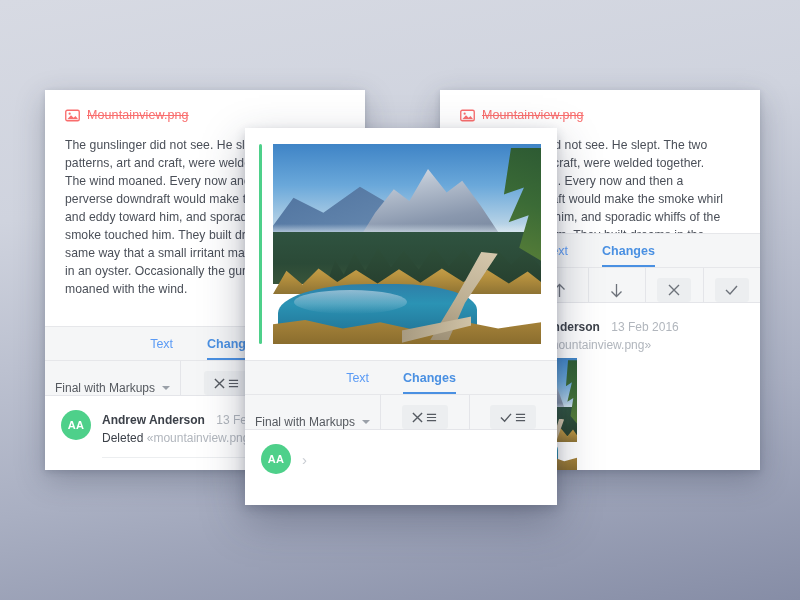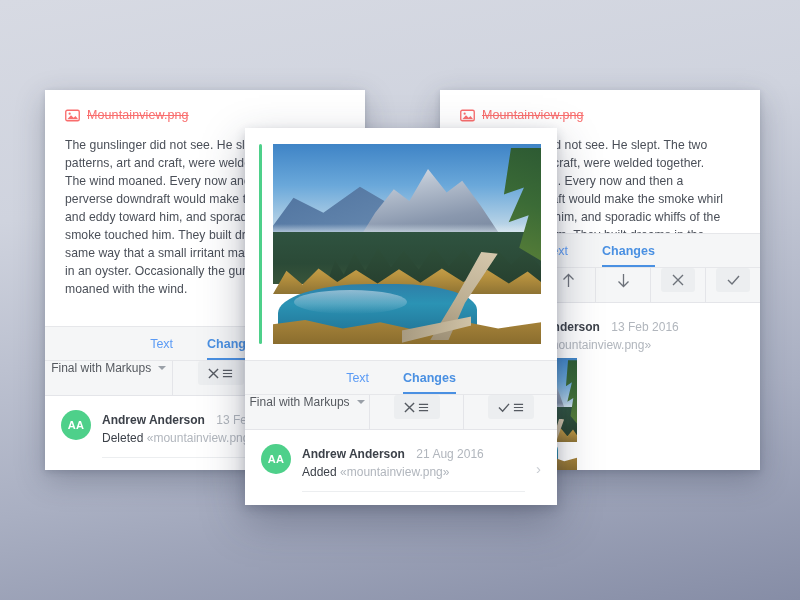--- a/index.html
+++ b/index.html
@@ -64,23 +64,23 @@
 
   
   .toolbar {
     display: flex; align-items: stretch;
     height: 36px;
     background: #f5f6f7;
     border-top: 1px solid #e6e7ea;
     border-bottom: 1px solid #e4e5e9;
   }
   .tb-cell {
-    display: flex; align-items: flex-start; justify-content: center;
+    display: flex; align-items: flex-end; justify-content: center;
     border-right: 1px solid #e4e5e9;
-    padding: 0 2px;
+    padding: 0 10px;
   }
   .tb-cell:last-child { border-right: none; }
   .select {
     display: flex; align-items: center; gap: 7px;
     font-size: 12px; color: #55595f; white-space: nowrap;
     cursor: pointer;
   }
   .caret {
     width: 0; height: 0;
     border-left: 4px solid transparent;
@@ -388,26 +388,16 @@
           </svg>
           <svg width="11" height="11" viewBox="0 0 12 12">
             <path d="M1 2.5 H11 M1 6 H11 M1 9.5 H11" stroke="#555a61" stroke-width="1.3" fill="none"></path>
           </svg>
         </div>
       </div>
     </div>
 
     <div class="change-row">
       <div class="avatar">AA</div>
-      <div class="row-body">
-        <div class="row-top">
-          <span class="who">Andrew Anderson</span>
-          <span class="when">21 Aug 2016</span>
-        </div>
-        <div class="row-sub">
-          <span>Added</span>
-          <span class="quoted">«mountainview.png»</span>
-        </div>
-      </div>
       <div class="chevron">›</div>
     </div>
   </div>
 </div>
 
 </body></html>

